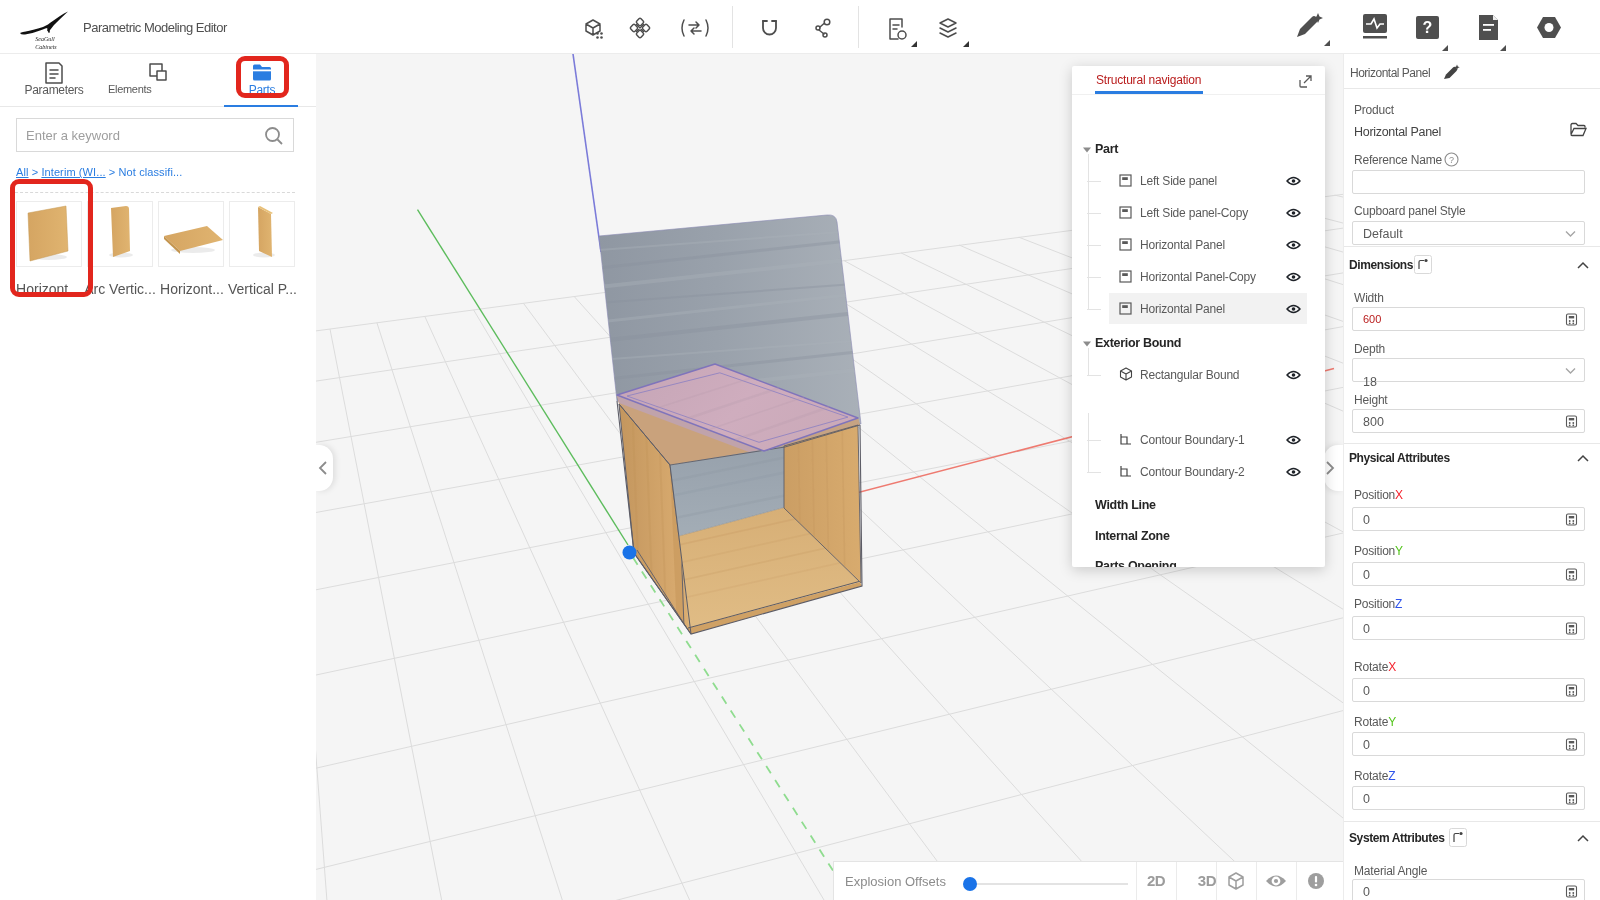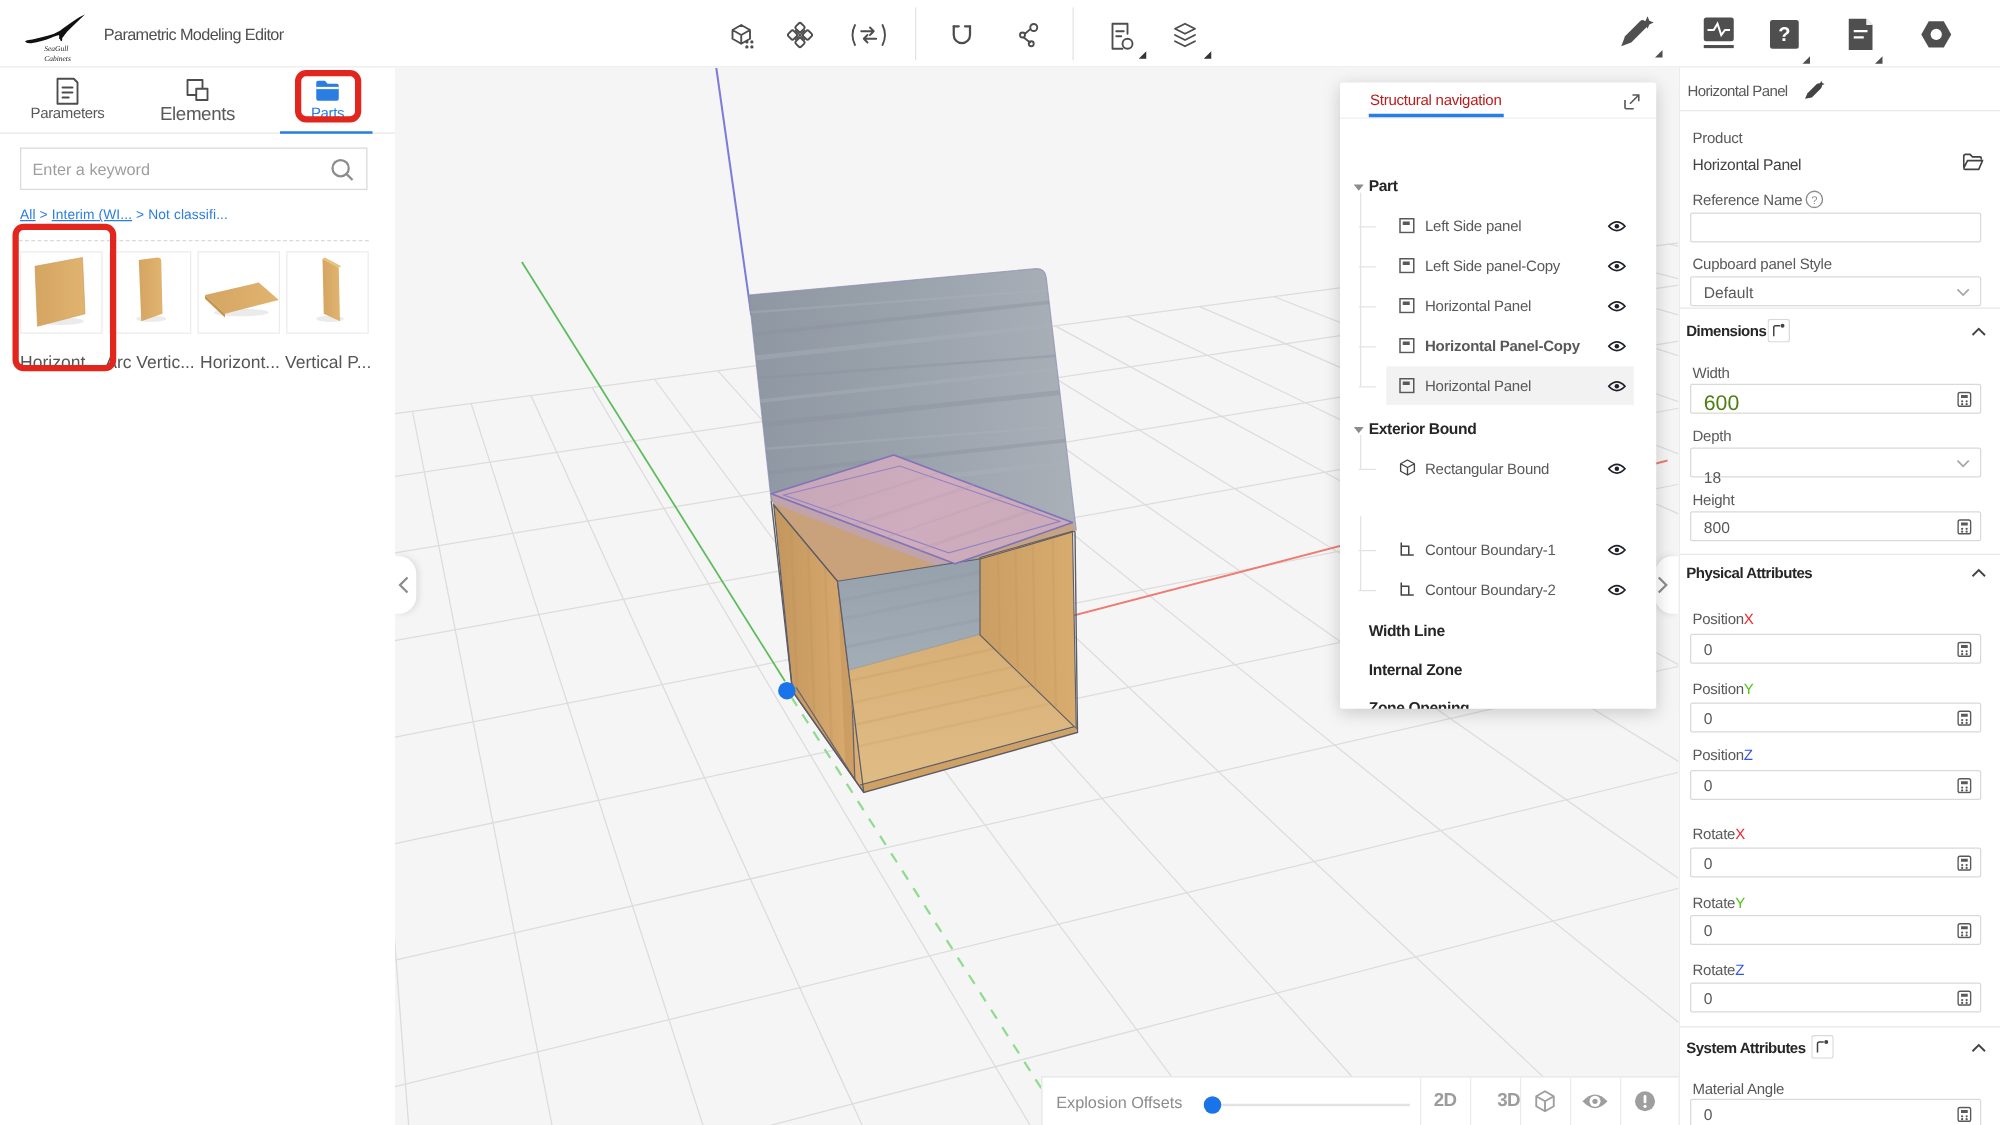--- a/index.html
+++ b/index.html
@@ -81,21 +81,21 @@
  <path d="M46 3 L59 3 L62 6 L62 23 L46 23 Z M50 10 L58 10 M50 14 L58 14 M50 18 L55 18"></path>
  <rect x="150" y="4" width="12" height="12" fill="none"></rect>
         <rect x="157" y="11" width="9" height="9" fill="#fff"></rect>
 </g>
 <g>
         <path d="M253 8 L253 6 Q253 4.5 254.5 4.5 L260 4.5 L262 7 L269.5 7 Q271 7 271 8.5 L271 19 Q271 20.5 269.5 20.5 L254.5 20.5 Q253 20.5 253 19 Z" fill="#2a7de1"></path>
  <rect x="253" y="9.5" width="18" height="1.8" fill="#fff"></rect>
       </g>
 </svg>
     <div class="abs" style="left:4px;top:29px;width:100px;text-align:center;font-size:12px;letter-spacing:-0.3px;color:#595959">Parameters</div>
-    <div class="abs" style="left:108px;top:29px;width:100px;text-align:center;font-size:15px;letter-spacing:-0.3px;color:#595959">Elements</div>
+    <div class="abs" style="left:108px;top:29px;width:100px;text-align:left;font-size:11px;letter-spacing:-0.3px;color:#595959">Elements</div>
     <div class="abs" style="left:212px;top:29px;width:100px;text-align:center;font-size:12px;letter-spacing:-0.3px;color:#2a7de1">Parts</div>
     <div class="abs" style="left:0;top:52px;width:316px;border-bottom:1px solid #e8e8e8"></div>
     <div class="abs" style="left:224px;top:50.5px;width:74px;height:2.5px;background:#2a7de1"></div>
     <div class="abs" style="left:16px;top:64px;width:278px;height:34px;border:1px solid #d9d9d9;background:#fff"></div>
     <div class="abs" style="left:26px;top:74px;font-size:13px;color:#9e9e9e">Enter a keyword</div>
     <svg class="abs" style="left:263px;top:71px" width="22" height="22" viewBox="0 0 22 22">
 <circle cx="9.5" cy="9.5" r="6.5" fill="none" stroke="#8c8c8c" stroke-width="1.8"></circle>
 <line x1="14.5" y1="14.5" x2="19" y2="19" stroke="#8c8c8c" stroke-width="1.8"></line>
     </svg>
     <div class="abs" style="left:16px;top:112px;font-size:11px;letter-spacing:0.1px;color:#2a7de1"><span style="text-decoration:underline">All</span> &gt; <span style="text-decoration:underline">Interim (WI...</span> &gt; Not classifi...</div>
@@ -323,21 +323,21 @@
         <path d="M1 6 Q7.5 -1 14 6 Q7.5 13 1 6 Z" fill="none" stroke="#1f2329" stroke-width="1.4"></path>
         <circle cx="7.5" cy="6" r="1.8" fill="#1f2329"></circle>
       </svg>
     </div>
     <div class="abs" style="left:15px;top:211px;width:14px;height:1px;background:#e3e3e3"></div>
     <div class="abs" style="left:0;top:195px;width:253px;height:32px">
       <svg class="abs" style="left:47px;top:9px" width="13" height="13" viewBox="0 0 13 13">
         <rect x="1" y="1" width="11" height="11" fill="none" stroke="#595959" stroke-width="1.2"></rect>
         <rect x="3.2" y="3.2" width="5.6" height="2.8" fill="#595959"></rect>
       </svg>
-      <div class="abs" style="left:68px;top:9px;font-size:12px;letter-spacing:-0.2px;font-weight:bold;color:#595959">Horizontal Panel-Copy</div>
+      <div class="abs" style="left:68px;top:9px;font-size:12px;letter-spacing:-0.2px;font-weight:normal;color:#595959">Horizontal Panel-Copy</div>
       <svg class="abs" style="left:214px;top:10px" width="15" height="12" viewBox="0 0 15 12">
         <path d="M1 6 Q7.5 -1 14 6 Q7.5 13 1 6 Z" fill="none" stroke="#1f2329" stroke-width="1.4"></path>
         <circle cx="7.5" cy="6" r="1.8" fill="#1f2329"></circle>
       </svg>
     </div>
     <div class="abs" style="left:37px;top:227px;width:198px;height:31px;background:#f2f2f2"></div>
     <div class="abs" style="left:15px;top:243px;width:14px;height:1px;background:#e3e3e3"></div>
     <div class="abs" style="left:0;top:227px;width:253px;height:32px">
       <svg class="abs" style="left:47px;top:9px" width="13" height="13" viewBox="0 0 13 13">
         <rect x="1" y="1" width="11" height="11" fill="none" stroke="#595959" stroke-width="1.2"></rect>
@@ -390,21 +390,21 @@
     <div class="abs" style="left:15.5px;top:347px;width:1px;height:59px;background:#e3e3e3"></div>
     <div class="abs" style="left:15px;top:374px;width:14px;height:1px;background:#e3e3e3"></div>
     <div class="abs" style="left:15px;top:406px;width:14px;height:1px;background:#e3e3e3"></div>
     <div class="abs" style="left:0;top:423px;width:253px;height:32px">
       <div class="abs" style="left:23px;top:9px;font-size:12.5px;letter-spacing:-0.3px;font-weight:bold;color:#262626">Width Line</div>
     </div>
     <div class="abs" style="left:0;top:454px;width:253px;height:32px">
       <div class="abs" style="left:23px;top:9px;font-size:12.5px;letter-spacing:-0.3px;font-weight:bold;color:#262626">Internal Zone</div>
     </div>
     <div class="abs" style="left:0;top:484px;width:253px;height:32px">
-      <div class="abs" style="left:23px;top:9px;font-size:12.5px;letter-spacing:-0.3px;font-weight:bold;color:#262626">Zone Opening</div>
+      <div class="abs" style="left:23px;top:9px;font-size:12.5px;letter-spacing:-0.3px;font-weight:bold;color:#262626">Parts Opening</div>
     </div>
   </div>
 <div class="abs" style="left:316px;top:445px;width:17px;height:46px;background:#fff;border-radius:0 14px 14px 0;box-shadow:2px 0 6px rgba(0,0,0,0.10);z-index:5"></div>
 <svg class="abs" style="left:317px;top:460px;z-index:6" width="12" height="16" viewBox="0 0 12 16">
     <path d="M9 2 L3 8 L9 14" stroke="#8c8c8c" stroke-width="1.8" fill="none"></path>
   </svg>
 <div class="abs" style="left:1324px;top:445px;width:19px;height:46px;background:#fff;border-radius:14px 0 0 14px;box-shadow:-2px 0 6px rgba(0,0,0,0.10);z-index:5"></div>
 <svg class="abs" style="left:1324px;top:460px;z-index:6" width="12" height="16" viewBox="0 0 12 16">
     <path d="M3 2 L9 8 L3 14" stroke="#8c8c8c" stroke-width="1.8" fill="none"></path>
   </svg>
@@ -465,21 +465,21 @@
       <svg class="abs" style="left:70px;top:201px" width="18" height="19" viewBox="0 0 18 19">
 <rect x="0.5" y="0.5" width="17" height="18" rx="2" fill="none" stroke="#d9d9d9"></rect>
 <path d="M5 14 L5 7 Q5 5.5 6.5 5.5 L10 5.5" fill="none" stroke="#434343" stroke-width="1.2"></path>
 <circle cx="12" cy="5.5" r="1.6" fill="#434343"></circle>
       </svg>
       <svg class="abs" style="left:233px;top:207px" width="12" height="8" viewBox="0 0 12 8">
 <path d="M1 7 L6 2 L11 7" stroke="#434343" stroke-width="1.5" fill="none"></path>
       </svg>
       <div class="abs" style="left:10px;top:237px;font-size:12px;letter-spacing:-0.2px;color:#595959">Width</div>
       <div class="abs" style="left:8px;top:253px;width:233px;height:24px;border:1px solid #d9d9d9;border-radius:2px;background:#fff">
-        <div style="position:absolute;left:10px;top:5px;font-size:17px;color:#4d7c0f">600</div>
+        <div style="position:absolute;left:10px;top:5px;font-size:11px;color:#b91c1c">600</div>
         <svg style="position:absolute;right:6px;top:5px" width="13" height="13" viewBox="0 0 13 13">
           <rect x="1.5" y="1" width="10" height="11" rx="1.5" fill="none" stroke="#595959" stroke-width="1.1"></rect>
           <rect x="3.8" y="3" width="5.4" height="2.4" fill="#595959"></rect>
           <circle cx="4.7" cy="8" r="0.9" fill="#595959"></circle>
           <circle cx="8.3" cy="8" r="0.9" fill="#595959"></circle>
           <circle cx="4.7" cy="10.3" r="0.9" fill="#595959"></circle>
           <circle cx="8.3" cy="10.3" r="0.9" fill="#595959"></circle>
         </svg>
       </div>
       <div class="abs" style="left:10px;top:288px;font-size:12px;letter-spacing:-0.2px;color:#595959">Depth</div>

